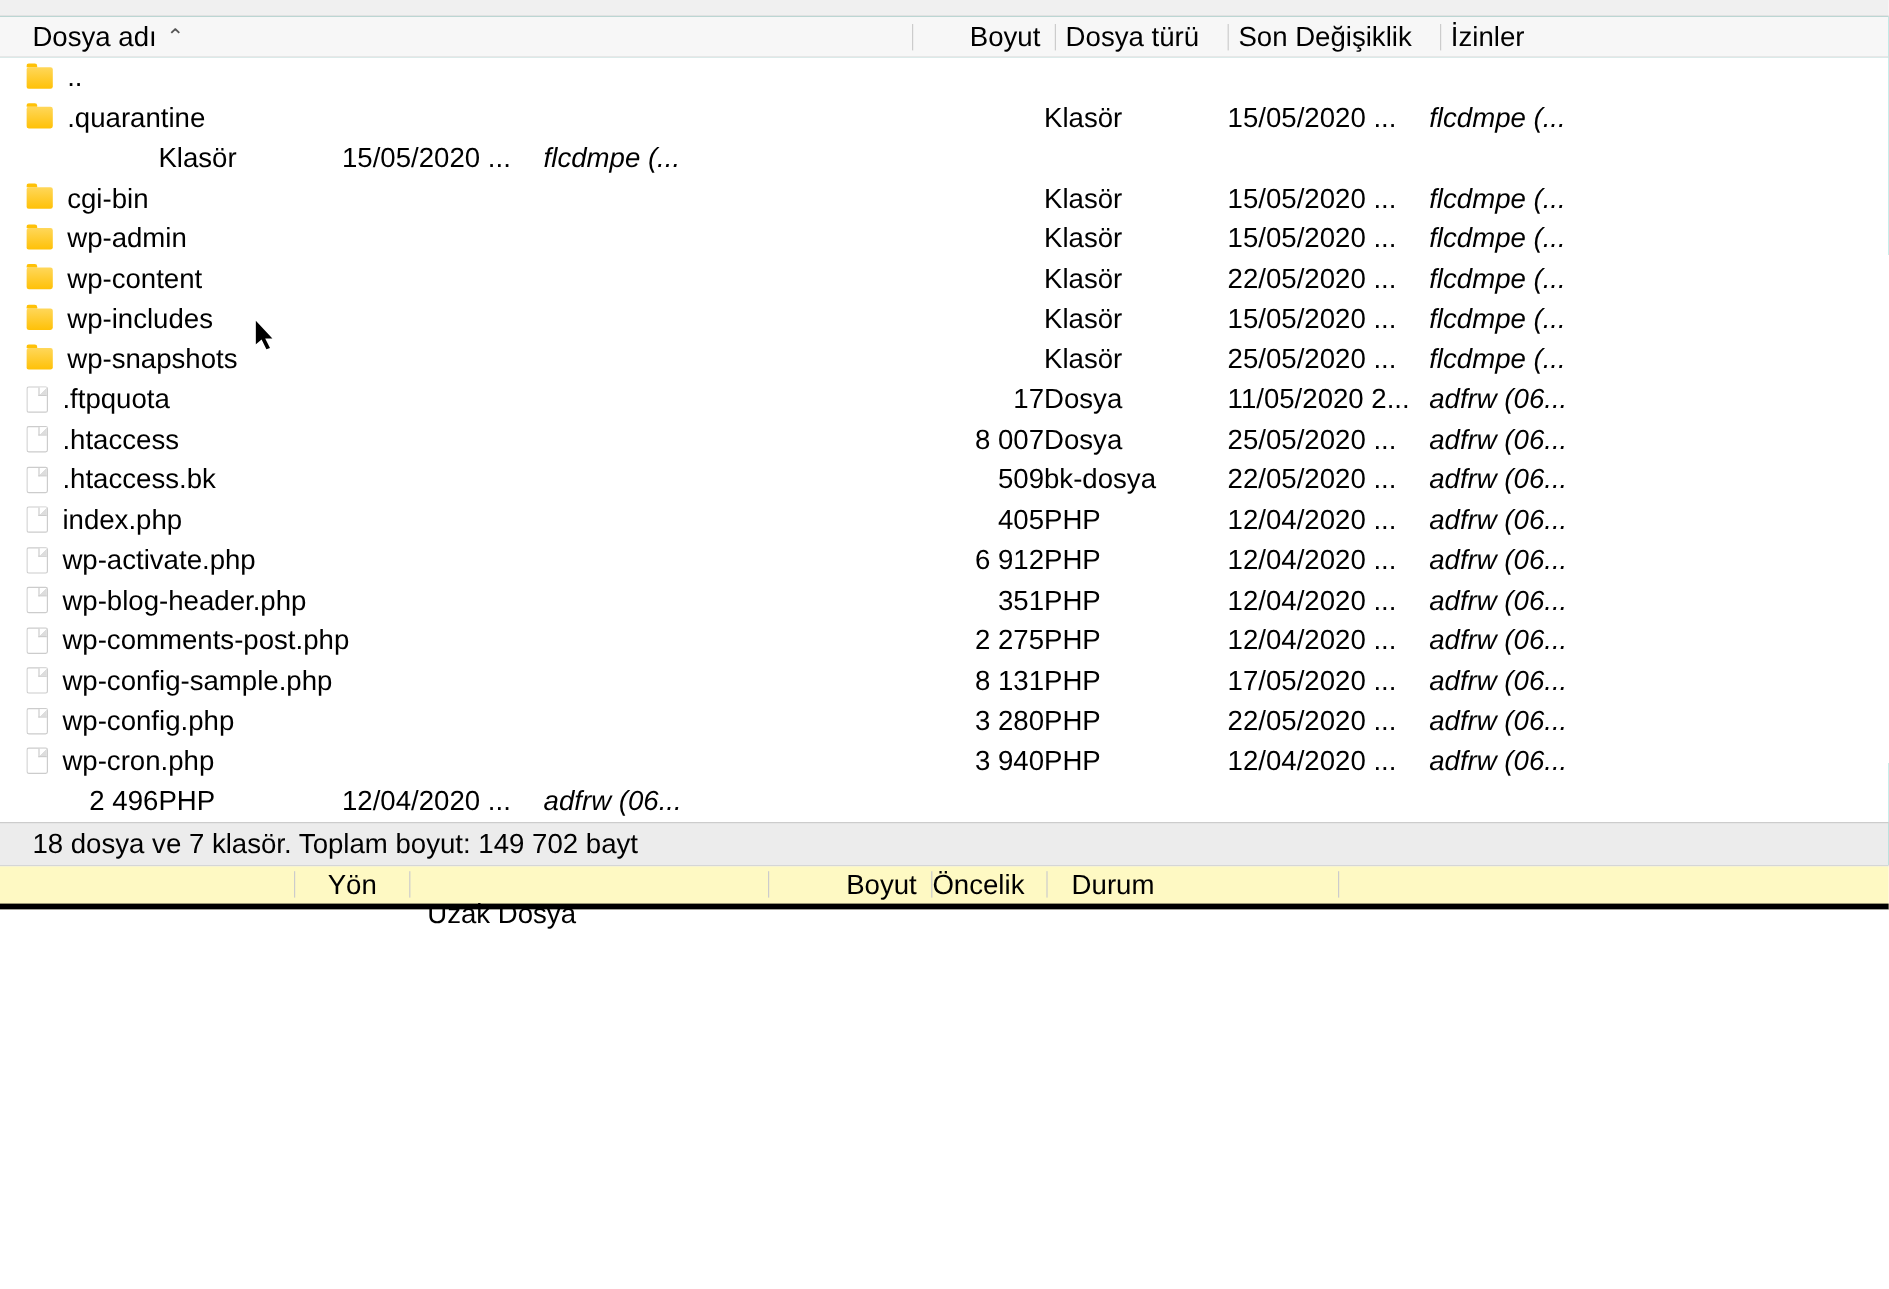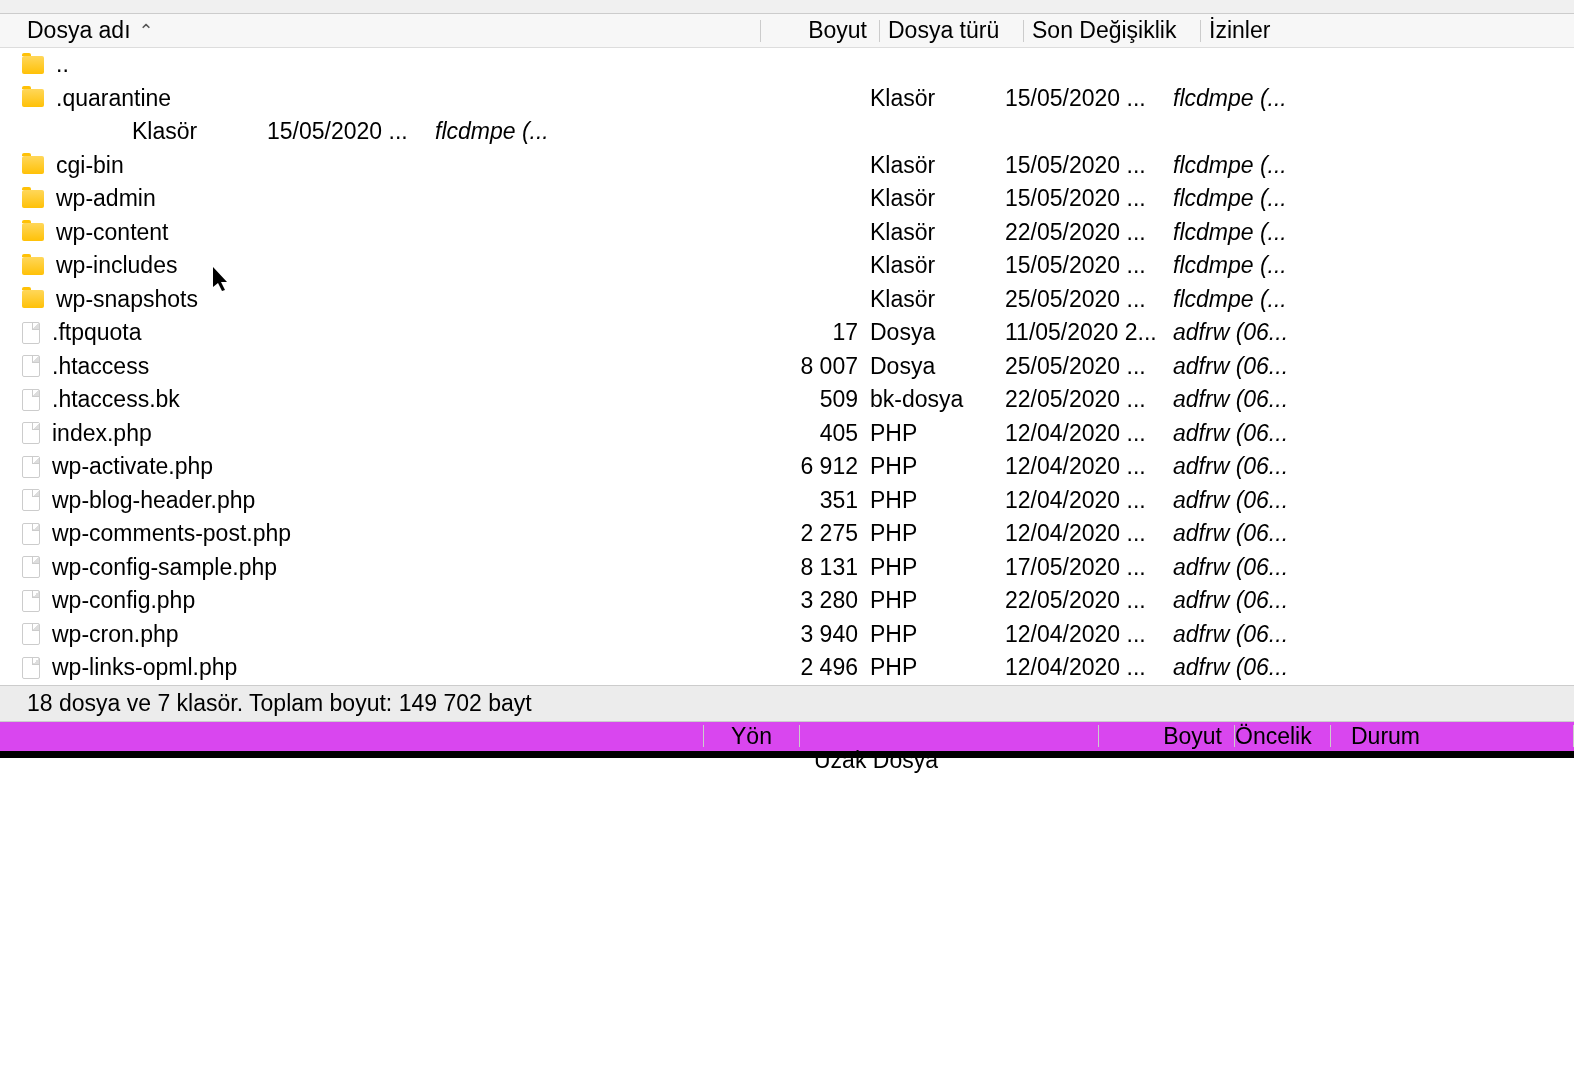--- a/index.html
+++ b/index.html
@@ -66,32 +66,33 @@
       flex: 0 0 738px;
       display: flex;
       align-items: center;
       gap: 12px;
       white-space: nowrap;
       overflow: hidden;
     }
     .cell-size {
       flex: 0 0 110px;
       text-align: right;
-      padding-right: 12px;
+      padding-right: 0;
       white-space: nowrap;
     }
     .cell-type {
       flex: 0 0 135px;
       white-space: nowrap;
       overflow: hidden;
     }
     .cell-modified {
       flex: 0 0 168px;
       white-space: nowrap;
       overflow: hidden;
+      margin-left: 18px;
     }
     .cell-perms {
       flex: 1;
       white-space: nowrap;
       overflow: hidden;
       font-style: italic;
     }
     .icon {
       width: 22px;
       height: 18px;
@@ -138,23 +139,22 @@
       font-size: 23px;
     }
     .queue-area {
       background: #fff;
       border-top: 1px solid #ccc;
     }
     .queue-headers {
       display: flex;
       height: 36px;
       align-items: center;
-      background: #d946ef;
-      border-bottom: 7px solid #000000;
-      justify-content: flex-end;
+      background: #fef9c3;
+      border-bottom: 5px solid #000000;
     }
     .qcol {
       white-space: nowrap;
       overflow: hidden;
     }
     .qcol-local { flex: 0 0 245px; }
     .qcol-direction { flex: 0 0 95px; text-align: center; }
     .qcol-remote { flex: 0 0 298px; padding-left: 14px; margin-top: 48px; }
     .qcol-size { flex: 0 0 135px; text-align: right; padding-right: 12px; }
     .qcol-priority { flex: 0 0 95px; }
@@ -375,24 +375,20 @@
         <div class="cell-name">
           <div class="icon file-icon"></div>
           <span>wp-cron.php</span>
         </div>
         <div class="cell-size">3 940</div>
         <div class="cell-type">PHP</div>
         <div class="cell-modified">12/04/2020 ...</div>
         <div class="cell-perms">adfrw (06...</div>
       </div>
       <div class="file-row">
-        <div class="cell-name">
-          <div class="icon file-icon"></div>
-          <span>wp-links-opml.php</span>
-        </div>
         <div class="cell-size">2 496</div>
         <div class="cell-type">PHP</div>
         <div class="cell-modified">12/04/2020 ...</div>
         <div class="cell-perms">adfrw (06...</div>
       </div>
     </div>
 
   <div class="status-bar">
     <span>18 dosya ve 7 klasör. Toplam boyut: 149 702 bayt</span>
   </div>

